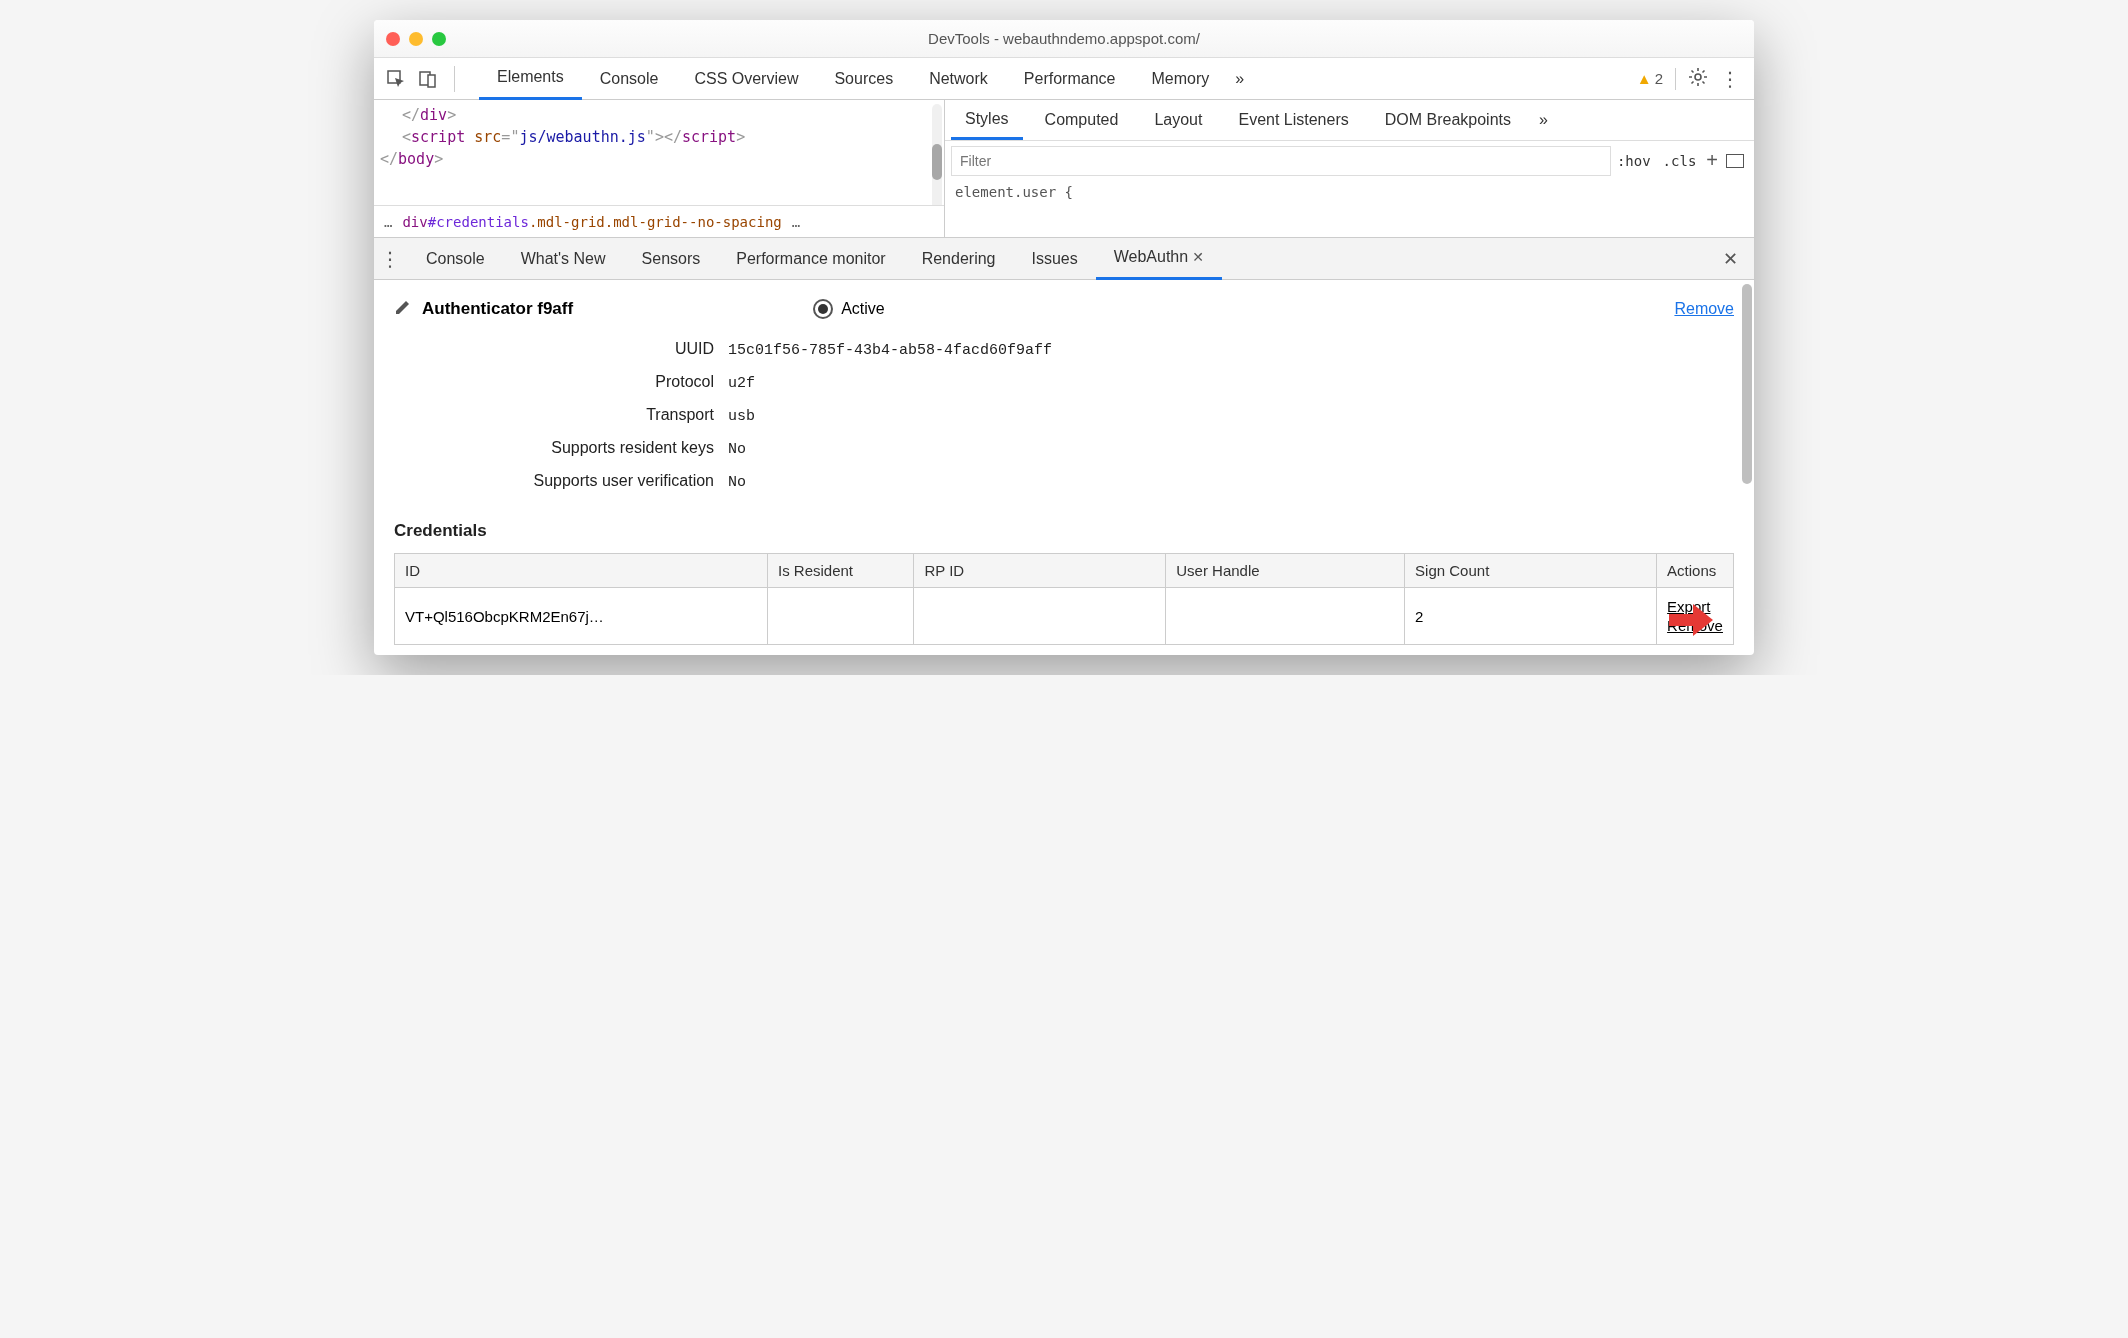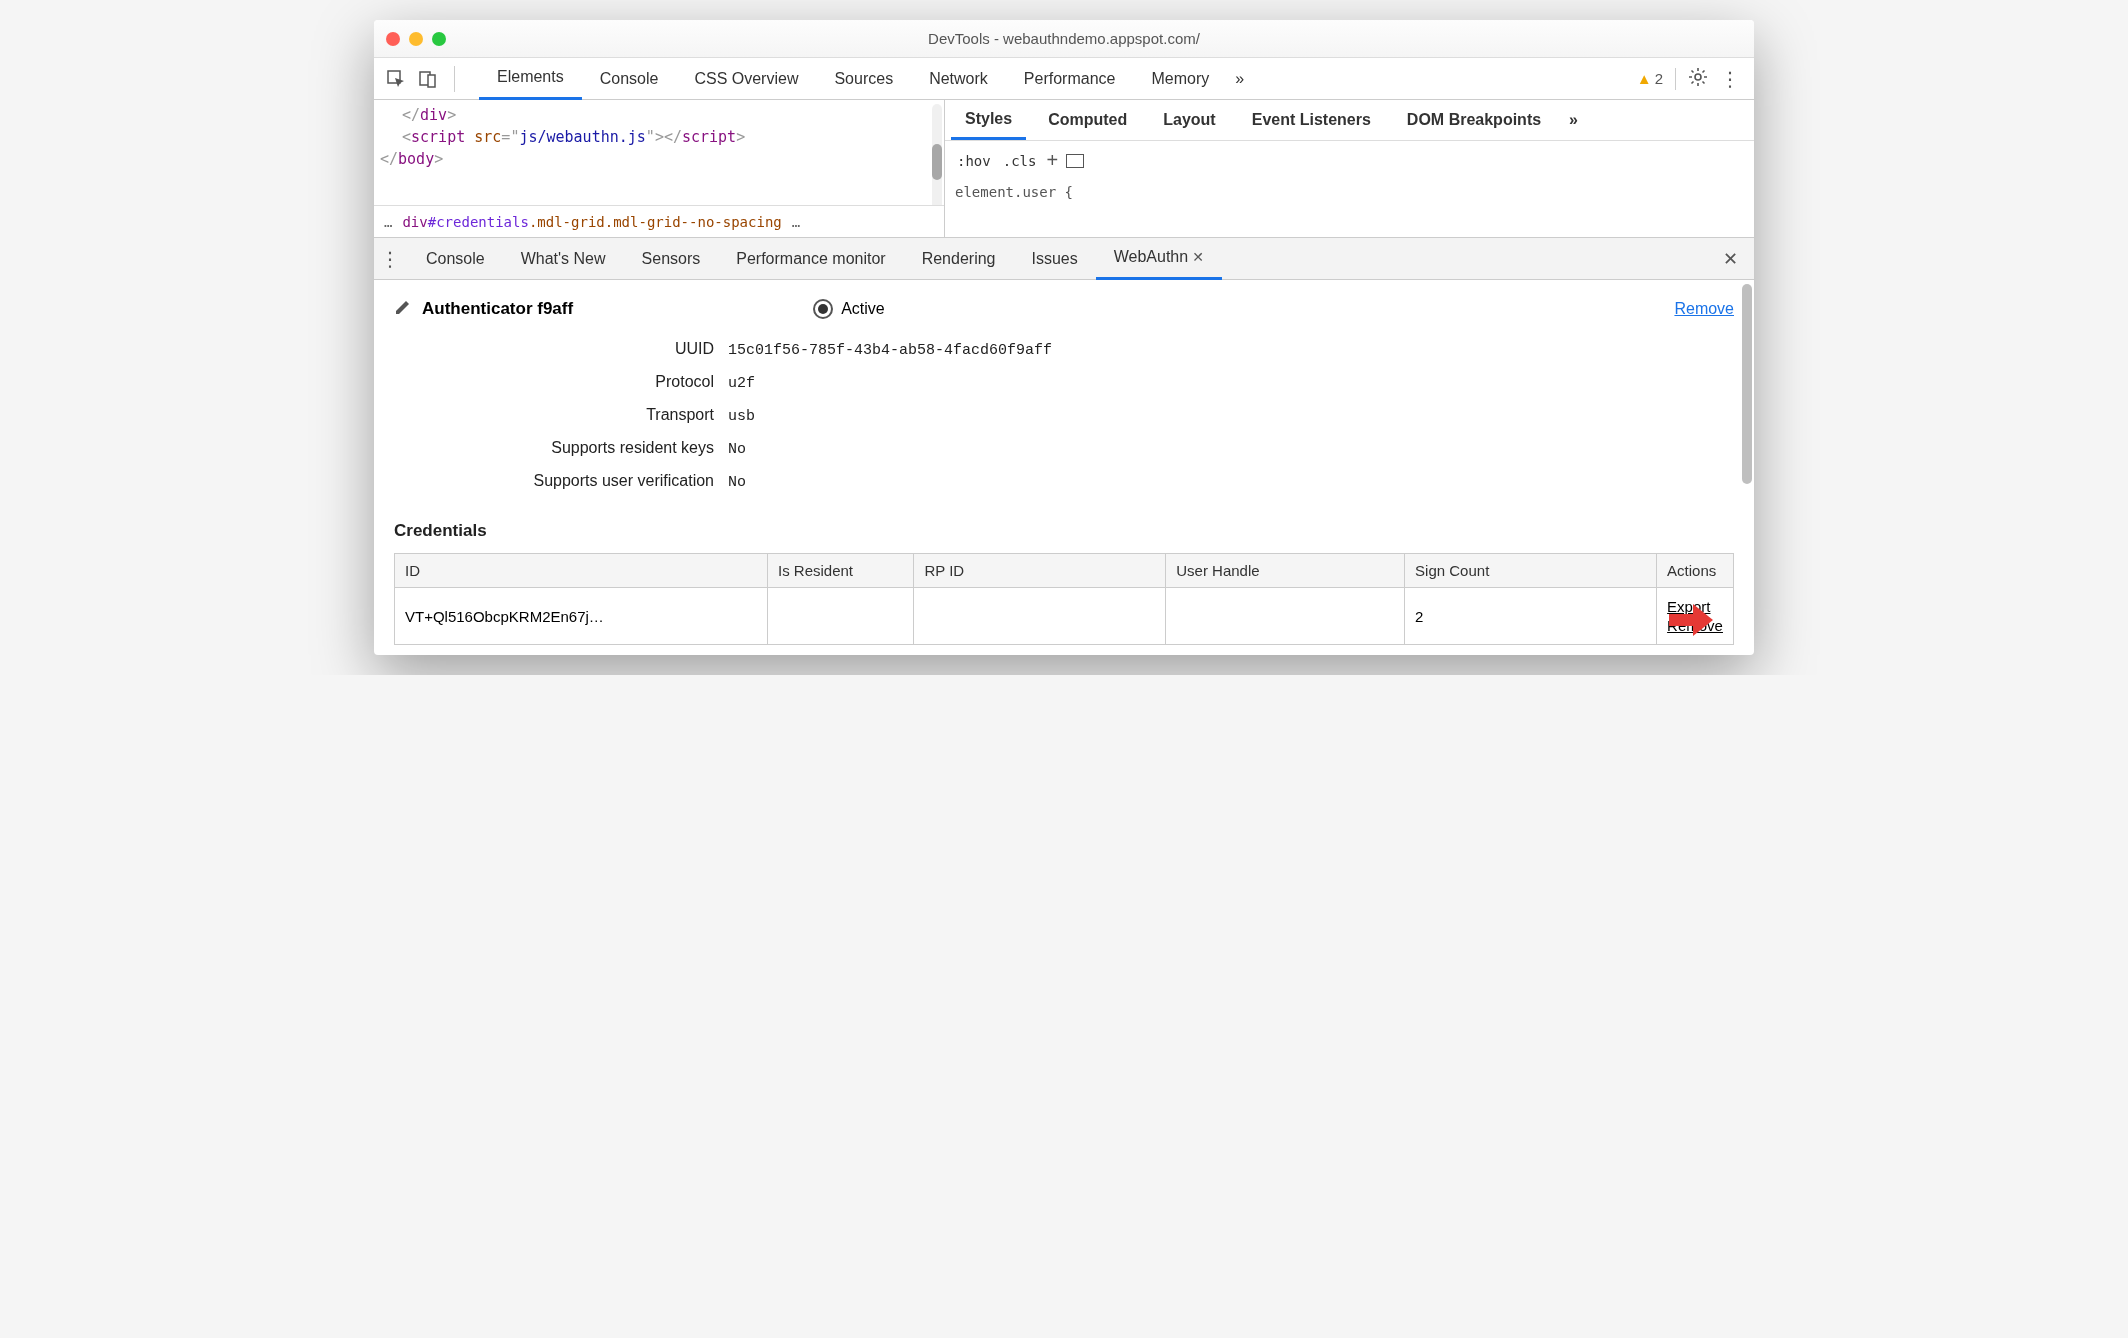--- a/index.html
+++ b/index.html
@@ -118,21 +118,20 @@
   flex: 1;
   border-left: 1px solid #ccc;
   display: flex;
   flex-direction: column;
 }
 .styles-tabs {
   height: 40px;
   display: flex; align-items: center;
   padding: 0 6px;
   gap: 8px;
-  font-weight: bold;
 }
 .styles-tab { padding: 0 14px; font-size: 16px; color: #333; height: 40px; display:flex; align-items:center; cursor:pointer;}
 .styles-tab.active { border-bottom: 3px solid #1a73e8; }
 .styles-filter {
   height: 40px; display: flex; align-items: center; border-top: 1px solid #ddd;
   padding: 0 6px;
 }
 .filter-input {
   flex: 1; height: 30px; border: 1px solid #ddd; padding: 0 8px; font-size: 14px; color: #666;
 }
@@ -276,20 +275,21 @@
     <div class="styles-pane">
       <div class="styles-tabs">
         <div class="styles-tab active">Styles</div>
         <div class="styles-tab">Computed</div>
         <div class="styles-tab">Layout</div>
         <div class="styles-tab">Event Listeners</div>
         <div class="styles-tab">DOM Breakpoints</div>
         <div class="styles-tab" style="padding:0 6px;">»</div>
       </div>
       <div class="styles-filter">
+        <input class="filter-input" placeholder="Filter" style="">
         <span class="filter-btn">:hov</span>
         <span class="filter-btn">.cls</span>
         <span class="plus-icon">+</span>
         <span class="panel-icon"></span>
       </div>
       <div class="element-style">element.user {</div>
     </div>
   </div>
 
   <div class="drawer-tabs">

